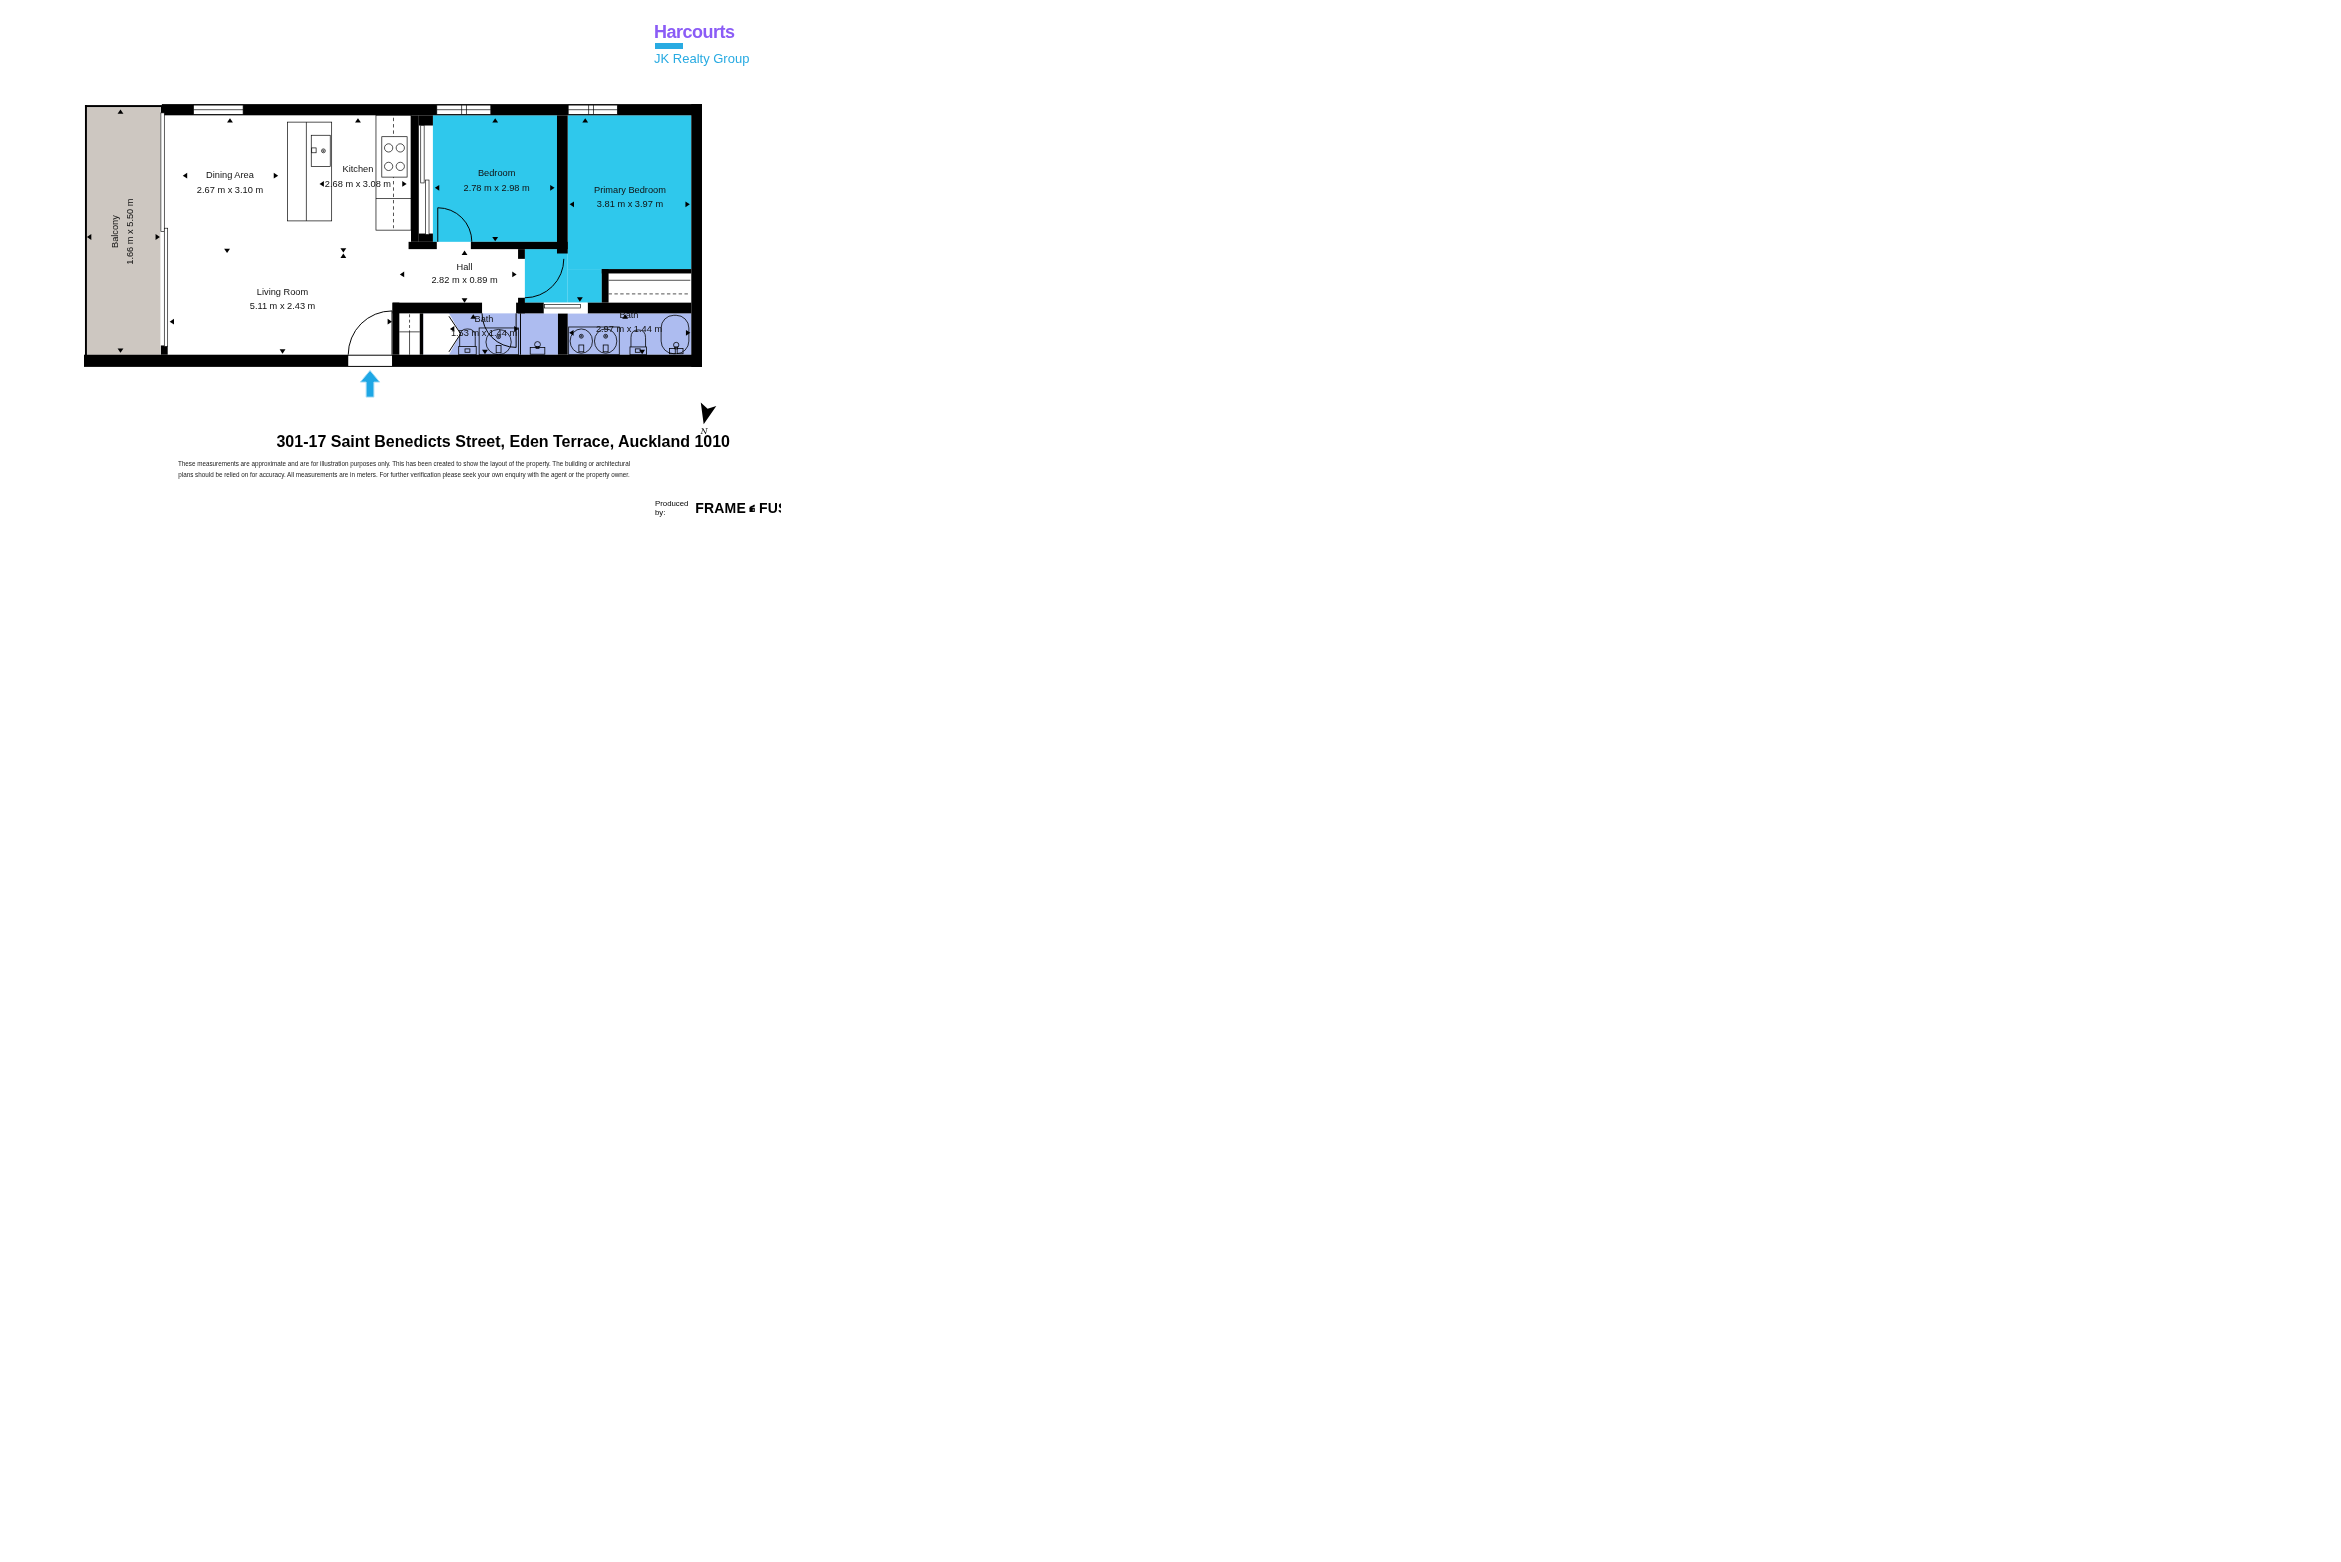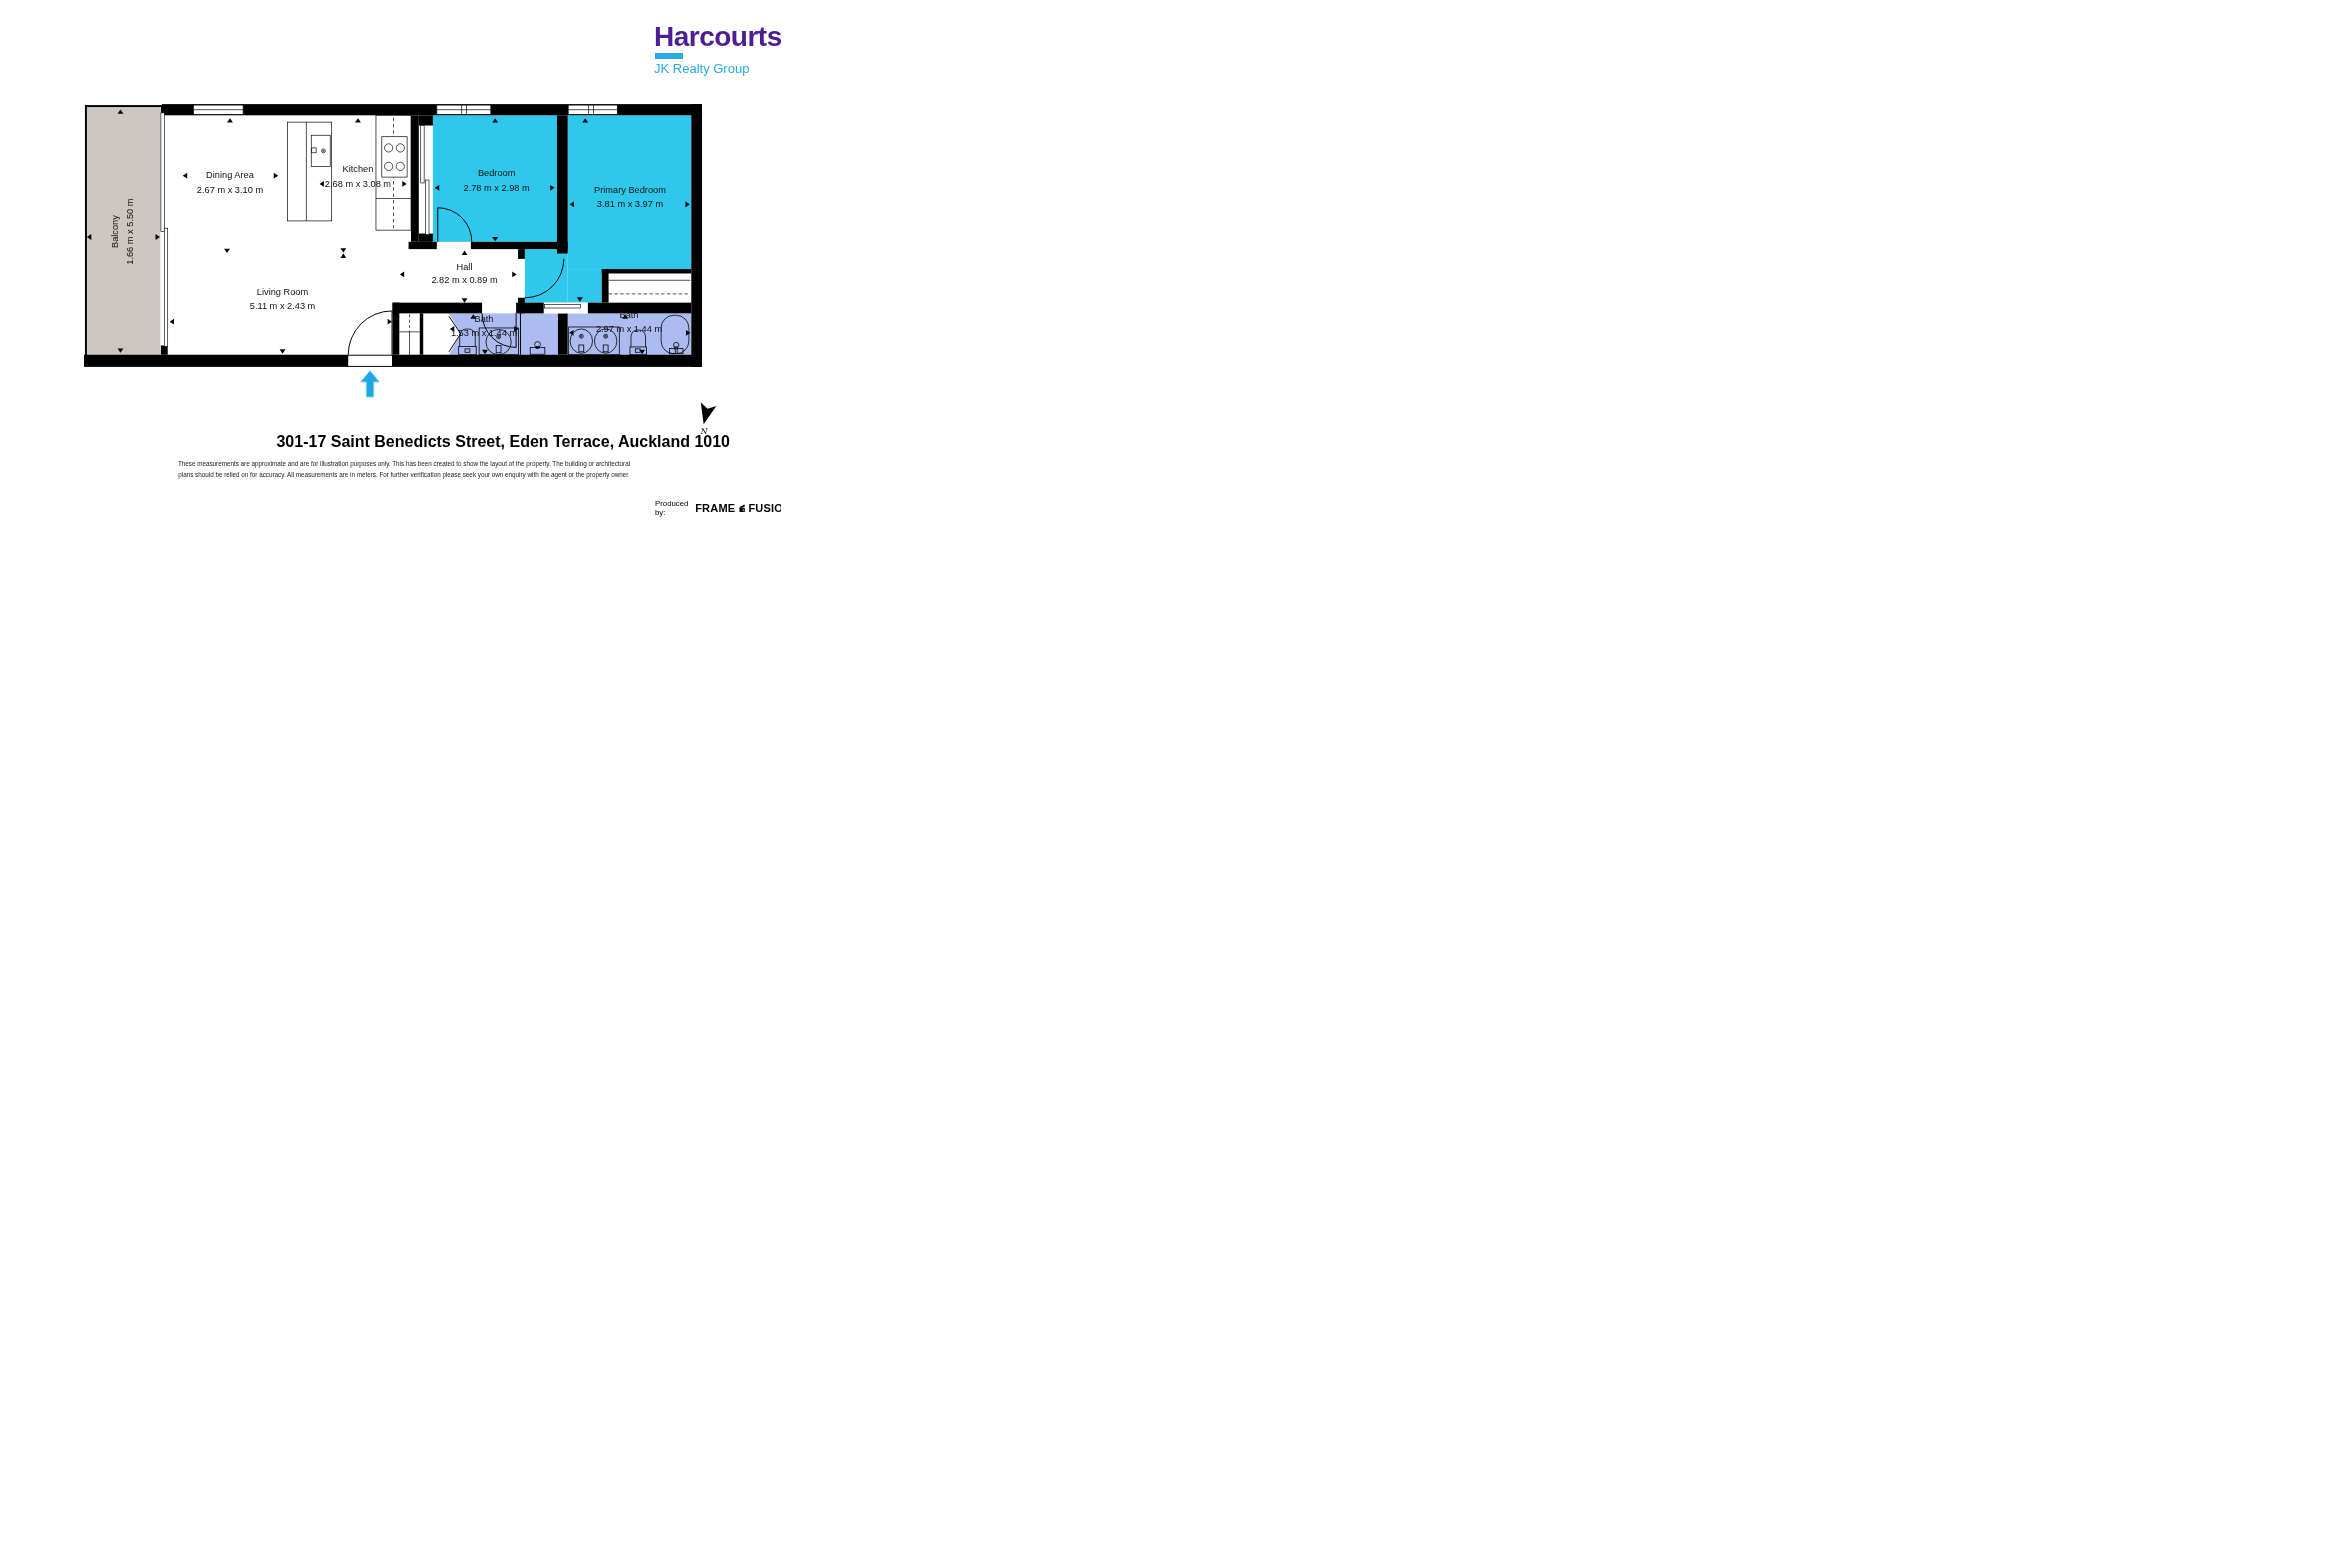--- a/index.html
+++ b/index.html
@@ -1,37 +1,37 @@
 <!DOCTYPE html>
 <html style="font-size:7.8px"><head>
 <meta charset="utf-8">
 <style>
   html,body{margin:0;padding:0;background:#ffffff;}
   .page{position:relative;width:781px;height:521px;background:#fff;overflow:hidden;
         font-family:"Liberation Sans",sans-serif;}
   
   .brand{position:absolute;left:654px;top:23.4px;width:122px;}
-  .brand-name{font-size:28px;font-weight:700;color:#4c1d95;letter-spacing:-0.5px;line-height:1;}
+  .brand-name{font-size:18px;font-weight:700;color:#8b5cf6;letter-spacing:-0.5px;line-height:1;}
   .brand-bar{width:28px;height:5.4px;background:#29abe2;margin:1.9px 0 3.4px 1px;}
   .brand-group{font-size:13px;font-weight:300;color:#29abe2;line-height:1;letter-spacing:0px;}
   
   .plan{position:absolute;left:84px;top:104px;}
   .rl{font-family:"Liberation Sans",sans-serif;font-size:19px;fill:#111;text-anchor:middle;}
   
   .entrance{position:absolute;left:355px;top:369px;}
   .north{position:absolute;left:693px;top:398px;}
   .north-n{font-family:"DejaVu Serif",serif;font-style:italic;font-size:16px;fill:#000;}
   
   .address{position:absolute;left:98px;top:433px;width:632px;text-align:right;
            font-size:16px;font-weight:700;color:#000;}
   .disclaimer{position:absolute;left:88px;top:459px;width:632px;text-align:center;
               font-size:6.3px;color:#1a1a1a;line-height:10.5px;}
   .producedby{position:absolute;left:607px;top:499px;display:flex;align-items:center;gap:6.8px;}
   .producedby .pb-label{font-size:7.8px;color:#000;margin-left:48px;}
-  .pb-logo{display:flex;align-items:center;gap:2.4px;font-weight:700;font-size:11px;
+  .pb-logo{display:flex;align-items:center;gap:2.4px;font-weight:700;font-size:14px;
            letter-spacing:0.2px;color:#000;justify-content:center;}
 </style>
 </head>
 <body>
 
 <div class="page">
 
   <div class="brand">
     <div class="brand-name">Harcourts</div>
     <div class="brand-bar"></div>

